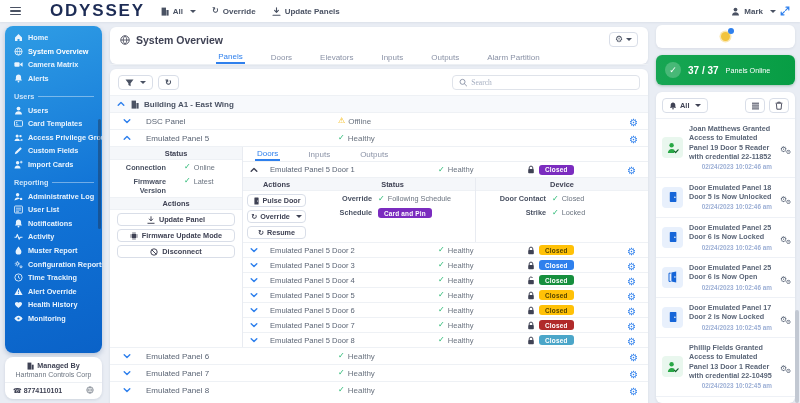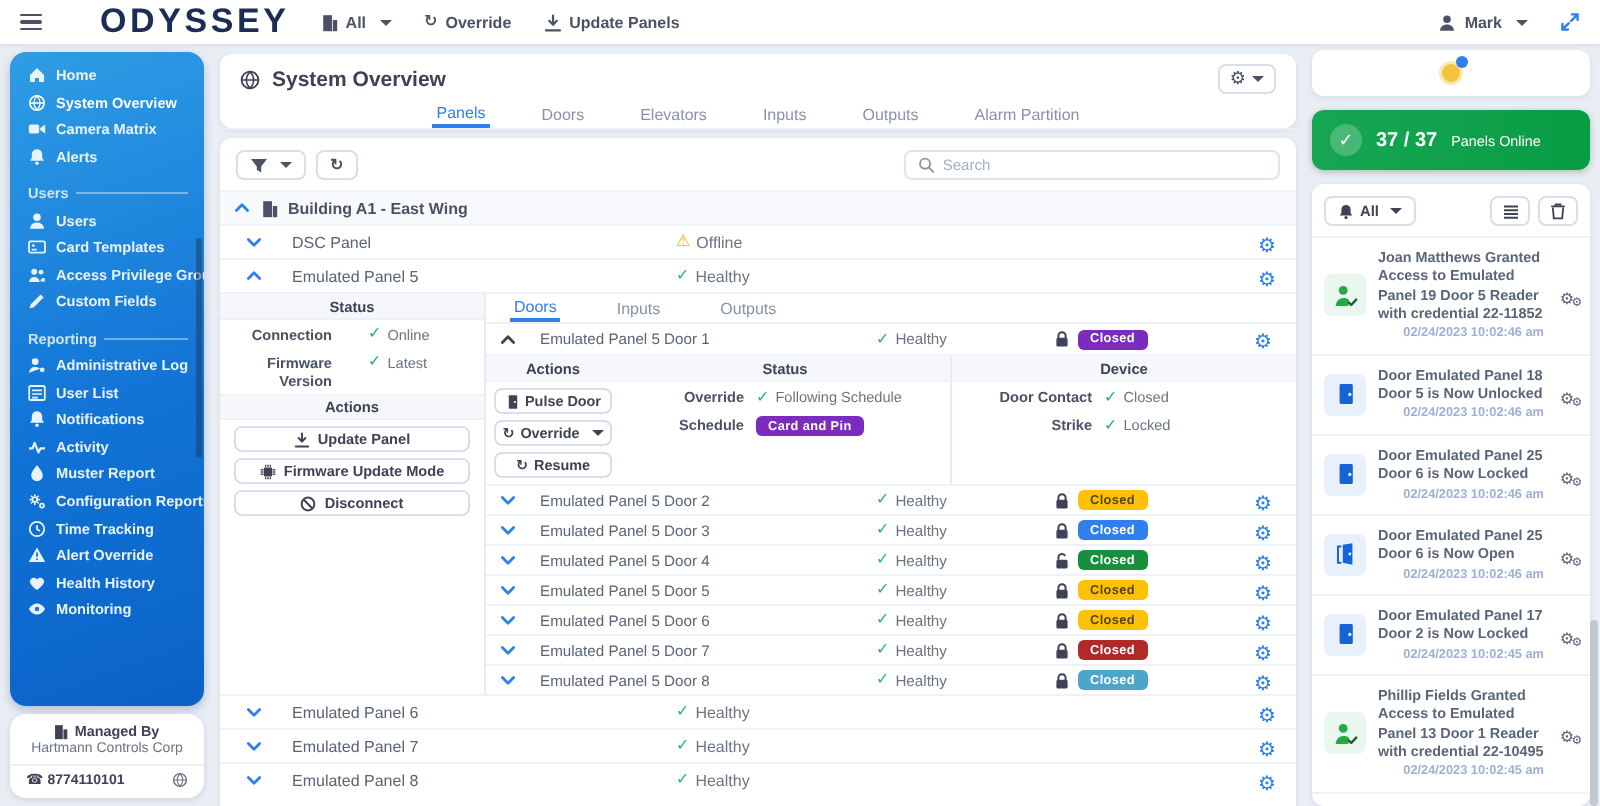--- a/index.html
+++ b/index.html
@@ -26,21 +26,21 @@
   .gearpair::after{content:"\2699";font-size:6px;position:absolute;right:-4px;bottom:-1px}
   .caret{display:inline-block;width:0;height:0;border-left:3px solid transparent;border-right:3px solid transparent;border-top:3.5px solid currentColor;margin-left:3px}
 
   
   .topbar{position:absolute;top:0;left:0;right:0;height:22px;background:#fff;display:flex;align-items:center;padding:0 10px;z-index:6;box-shadow:0 1px 2px rgba(25,39,70,.06)}
   .burger{width:11px;display:flex;flex-direction:column;gap:2px;cursor:pointer}
   .burger span{height:1.6px;background:#4a5263;border-radius:1px}
   .brand{margin-left:29px;font-size:17px;font-weight:800;letter-spacing:1.8px;color:#1d2c55}
   .top-actions{display:flex;gap:16px;margin-left:16px}
   .top-btn{display:flex;align-items:center;gap:4px;font-size:8px;font-weight:700;color:#4a5263;cursor:pointer;background:none;border:none;font-family:inherit}
-  .top-right{margin-left:auto;display:flex;align-items:center;gap:16px}
+  .top-right{margin-left:auto;display:flex;align-items:center;gap:4px}
   .expand-btn{color:#2f80ed;cursor:pointer;border:none;background:none}
 
   
   .sidebar{position:absolute;left:5px;top:26px;width:97px;height:327px;border-radius:8px;color:#fff;overflow:hidden;background:linear-gradient(160deg,#2f9de5 0%,#1173d6 55%,#0a62c8 100%);box-shadow:0 2px 5px rgba(20,60,120,.25);padding-top:5px}
   .nav-item{display:flex;align-items:center;gap:5px;height:13.6px;padding-left:9px;font-size:7.3px;font-weight:600;color:#e8f3fd;cursor:pointer;white-space:nowrap}
   .nav-item.active{font-weight:800;color:#fff}
   .nav-item svg{flex:0 0 auto}
   .nav-sec{display:flex;align-items:center;gap:4px;height:13px;margin-top:5px;padding:0 8px 0 9px;font-size:7.3px;font-weight:700;color:#cde4f9}
   .nav-sec::after{content:"";flex:1;height:1px;background:rgba(255,255,255,.4)}
   .side-thumb{position:absolute;right:1px;top:93px;width:3px;height:110px;background:rgba(30,50,80,.45);border-radius:2px}
@@ -55,21 +55,21 @@
   .page-title{font-size:10.5px;font-weight:800;color:#3f4254}
   .settings-btn{margin-left:auto;display:flex;align-items:center;border:1px solid #d9dee8;border-radius:4px;height:15px;padding:0 5px;background:#fff;color:#4a5263;cursor:pointer}
   .tabs{display:flex;justify-content:center;gap:24px;border-bottom:1px solid #edf0f4;height:15px}
   .tab{font-size:8px;font-weight:400;color:#8a92a6;cursor:pointer;padding:0 2px;display:flex;align-items:center}
   .tab.active{color:#2f80ed;border-bottom:2px solid #2f80ed}
 
   .content-card{position:absolute;left:110px;top:69px;width:538px;height:340px;background:#fff;border-radius:6px;box-shadow:0 1px 3px rgba(25,39,70,.08);overflow:hidden}
   .ctl-row{display:flex;align-items:center;padding:6px 8px 5px;gap:5px}
   .ctl-btn{display:flex;align-items:center;gap:3px;border:1px solid #d9dee8;border-radius:4px;height:15px;padding:0 6px;background:#fff;color:#4a5263;cursor:pointer;font-size:8px}
   .search-box{margin-left:auto;display:flex;align-items:center;gap:4px;border:1px solid #dfe3ea;border-radius:4px;height:15px;padding:0 6px;width:188px;color:#9aa3b5}
-  .search-box input{border:none;outline:none;font-size:7.5px;width:100%;font-family:Liberation Sans, sans-serif;color:#4a5263}
+  .search-box input{border:none;outline:none;font-size:7.5px;width:100%;font-family:Liberation Serif, serif;color:#4a5263}
   .search-box input::placeholder{color:#a5aec0}
 
   .row{position:relative;display:flex;align-items:center;height:17px;border-top:1px solid #eef1f5;font-size:8px;color:#5a6474}
   .row .chev{margin-left:13px;color:#2f80ed;cursor:pointer}
   .building-row{background:#f7f9fc;font-weight:800;color:#4a5263}
   .building-row .chev{margin-left:7px}
   .building-row .b-ic{margin-left:6px;color:#4a5263}
   .building-row .name{margin-left:5px;font-size:8px}
   .panel-name{margin-left:15px}
   .status-cell{position:absolute;left:228px;display:flex;align-items:center;color:#6b7480}
@@ -232,20 +232,28 @@
           <path d="M.5 8c.2-1.6 1.3-2.5 2.7-2.5 1.3 0 2.3.8 2.6 2.2l-.1.3z"></path>
           <path d="M6.2 7.7c.1-1.1.9-1.9 2.1-1.7l.2 1.7z"></path>
         </svg>
       <span>Access Privilege Groups</span>
     </div>
     <div class="nav-item">
       <svg width="9" height="9" viewBox="0 0 9 9" fill="currentColor">
           <path d="M.8 8.2l.6-2.1L6.3 1.2l1.5 1.5-4.9 4.9z"></path>
         </svg>
       <span>Custom Fields</span>
+    </div>
+    <div class="nav-item">
+      <svg width="9" height="9" viewBox="0 0 9 9" fill="currentColor">
+          <circle cx="3.6" cy="2.8" r="1.7"></circle>
+          <path d="M.5 8.4c.2-1.9 1.4-2.9 3.1-2.9 1.6 0 2.8 1 3 2.9z"></path>
+          <path d="M7.2.8v2.6M5.9 2.1h2.6" stroke="currentColor" stroke-width=".9" fill="none"></path>
+        </svg>
+      <span>Import Cards</span>
     </div>
 
     <div class="nav-sec">
         <span>Reporting</span>
       </div>
     <div class="nav-item">
       <svg width="9" height="9" viewBox="0 0 9 9" fill="currentColor">
           <circle cx="3.6" cy="2.8" r="1.7"></circle>
           <path d="M.5 8.4c.2-1.9 1.4-2.9 3.1-2.9 1 0 1.8.3 2.4.9z"></path>
           <circle cx="7.1" cy="6.9" r="1.2"></circle>

